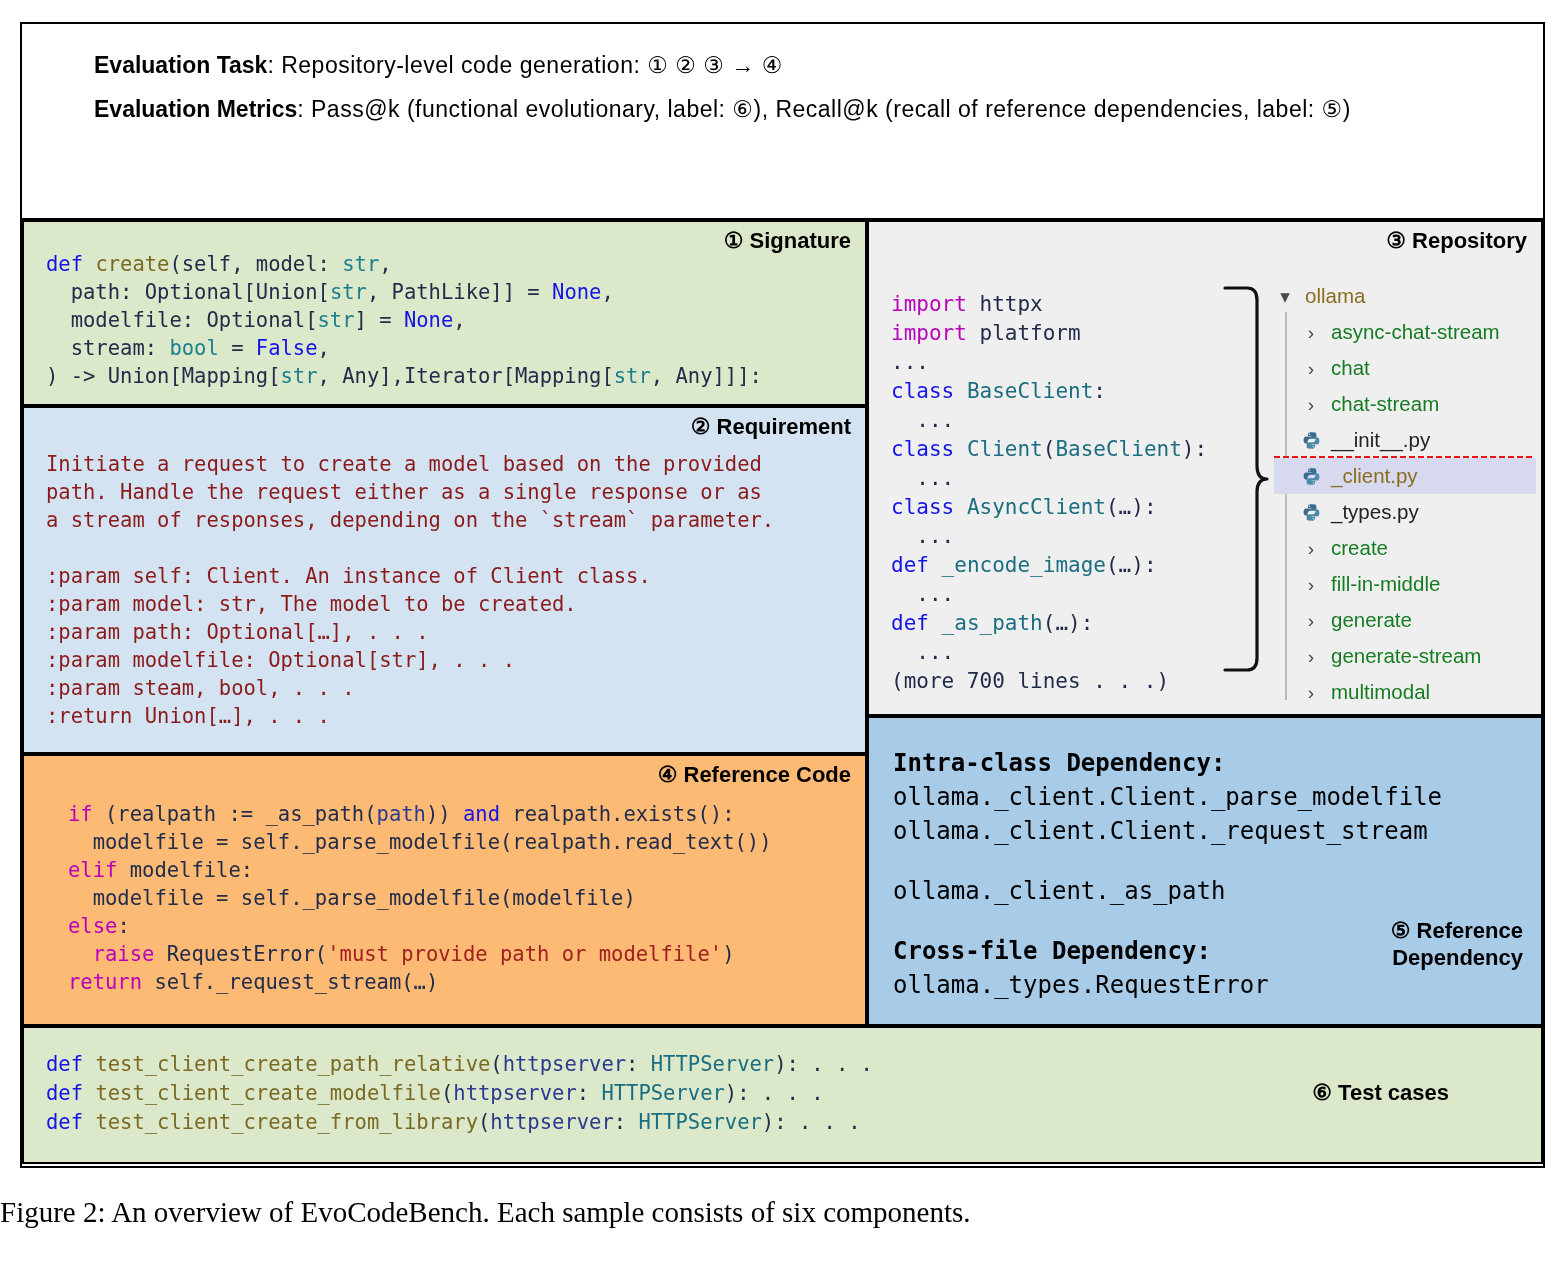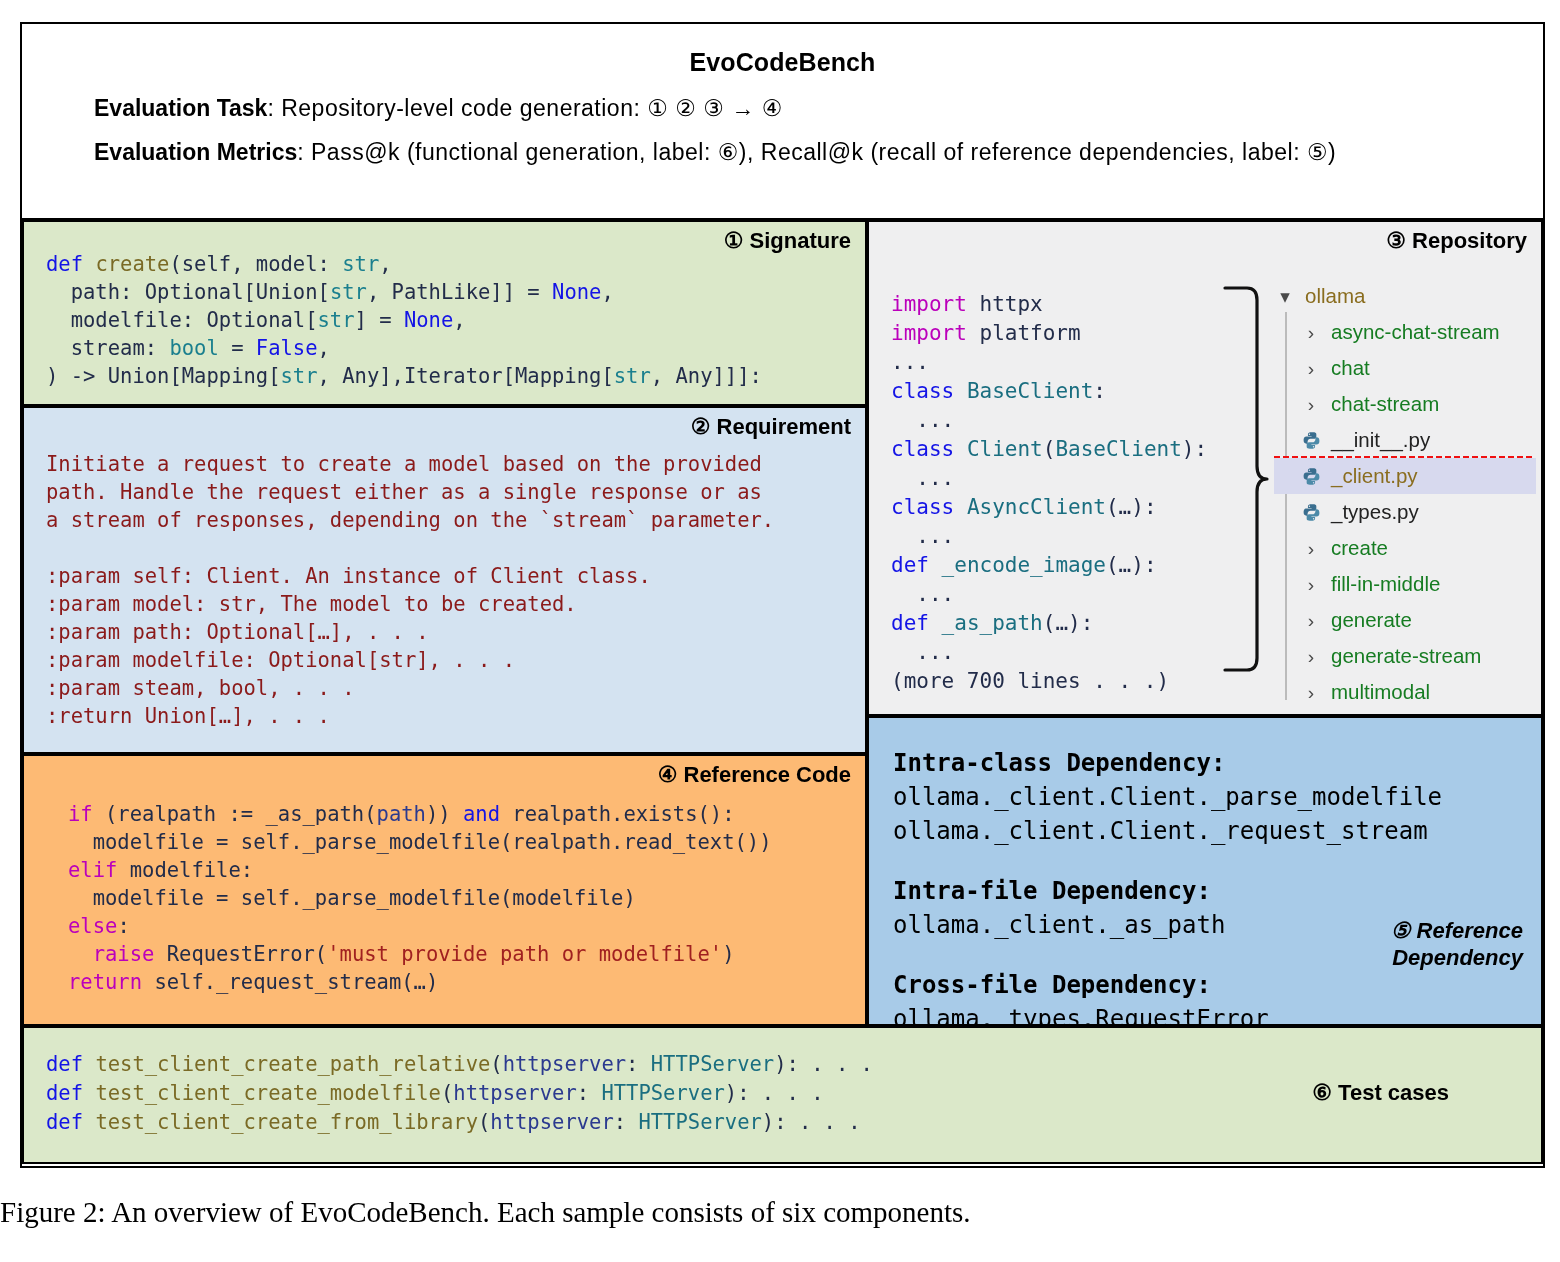--- a/index.html
+++ b/index.html
@@ -53,21 +53,21 @@
   .colL { position: absolute; left: 0; top: 0; width: 845px; height: 100%; }
   .colR { position: absolute; left: 845px; top: 0; width: 676px; height: 100%; }
 
   .panel { position: absolute; border: 2px solid #000; overflow: hidden; }
   .plabel {
     position: absolute; right: 14px; top: 6px;
     font-weight: bold; font-size: 22px;
     white-space: nowrap;
     z-index: 5;
   }
-  .plabel.two-line { text-align: right; line-height: 1.22; font-style: italic; }
+  .plabel.two-line { text-align: right; line-height: 1.22; }
 
   pre.code {
     margin: 0;
     font-family: "DejaVu Sans Mono", "Liberation Mono", monospace;
     font-size: 20.5px;
     line-height: 1.37;
     white-space: pre;
   }
 
   
@@ -190,29 +190,28 @@
     color: #000;
   }
 </style>
 </head>
 <body>
 
 <div class="page">
   <div class="frame">
 
     <div class="header">
-      <div class="hdr-title">EvoCodeBench</div>
 
 
       <div class="hdr-line">
         <b>Evaluation Task</b><span class="circ">: Repository-level code generation: ① ② ③ → ④</span>
       </div>
 
       <div class="hdr-line">
-        <b>Evaluation Metrics</b><span class="circ">: Pass@k (functional generation, label: ⑥), Recall@k (recall of reference dependencies, label: ⑤)</span>
+        <b>Evaluation Metrics</b><span class="circ">: Pass@k (functional evolutionary, label: ⑥), Recall@k (recall of reference dependencies, label: ⑤)</span>
       </div>
     </div>
 
     <div class="cols">
 
       <div class="colL">
 
         <div class="panel" id="p-requirement">
           <div class="plabel">② Requirement</div>
           <pre class="code">Initiate a request to create a model based on the provided
@@ -356,21 +355,20 @@
         <div class="panel" id="p-refdep">
           <div class="plabel two-line" id="refdep-label">
             <div>⑤ Reference</div>
             <div>Dependency</div>
           </div>
           <div class="dep-body">
             <div class="dep-head">Intra-class Dependency:</div>
             <div>ollama._client.Client._parse_modelfile</div>
             <div>ollama._client.Client._request_stream</div>
             <div class="dep-gap"></div>
-            <div class="dep-head">Intra-file Dependency:</div>
             <div>ollama._client._as_path</div>
             <div class="dep-gap"></div>
             <div class="dep-head">Cross-file Dependency:</div>
             <div>ollama._types.RequestError</div>
           </div>
         </div>
       </div>
 
       <div id="p-tests">
         <div id="tests-label">⑥ Test cases</div>

